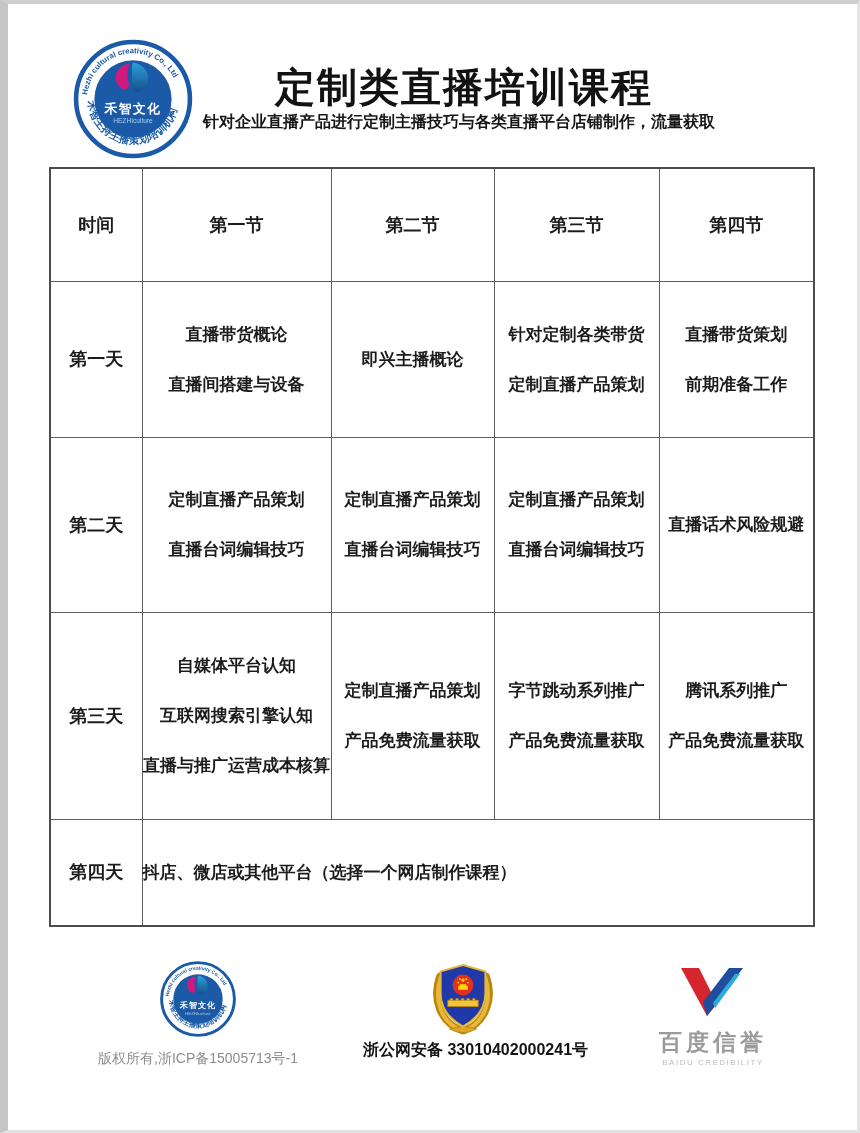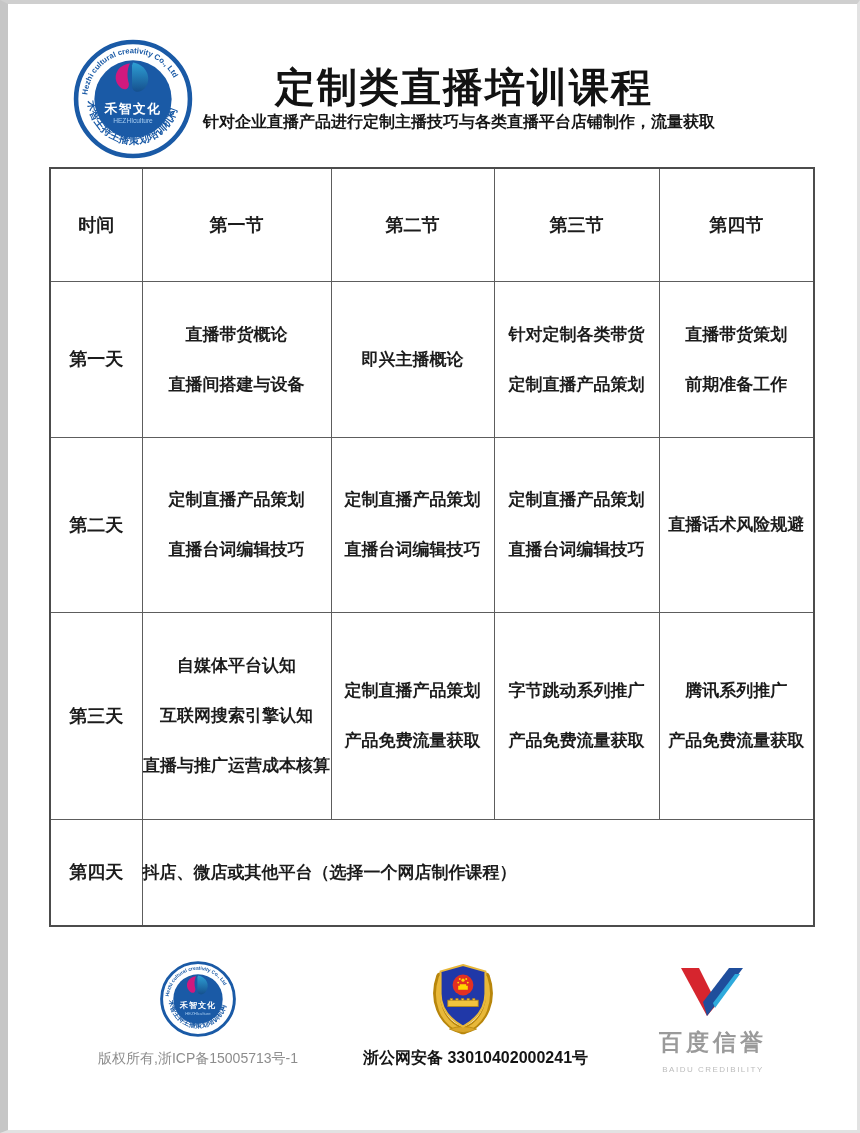--- a/index.html
+++ b/index.html
@@ -27,24 +27,24 @@
   .lines{display:flex;flex-direction:column;gap:27px;align-items:center;justify-content:flex-end;}
   td.span-cell{text-align:left;padding-left:0;font-size:17px;}
   
   .footer-col{position:absolute;text-align:center;}
   .f-left{left:90px;top:956px;width:200px;}
   .f-mid{left:355px;top:954px;width:200px;}
   .f-right{left:600px;top:960px;width:210px;}
   .footer-logo{width:78px;height:78px;display:inline-block;}
   .icp-text{margin-top:8px;font-size:14px;color:#8d8d8d;white-space:nowrap;}
   .police-badge{width:72px;height:78px;display:inline-block;}
-  .police-text{margin-top:8px;font-size:16px;font-weight:bold;color:#141414;white-space:nowrap;}
+  .police-text{font-size:16px;font-weight:bold;color:#141414;white-space:nowrap;}
   .baidu-v{width:80px;height:52px;display:inline-block;}
   .baidu-cn{margin-top:3px;font-size:23px;color:#9a9a9a;letter-spacing:4px;font-weight:bold;}
-  .baidu-en{margin-top:7px;font-size:8px;color:#bcbcbc;letter-spacing:1.5px;}
+  .baidu-en{margin-top:0;font-size:8px;color:#bcbcbc;letter-spacing:1.5px;}
   .baidu-cert{margin-top:7px;font-size:16px;font-weight:bold;color:#333333;letter-spacing:2px;}
 </style>
 </head>
 <body>
 
 <div class="canvas">
 
   <div class="header-logo">
     <svg viewBox="0 0 120 120" width="122" height="122">
       <defs>

